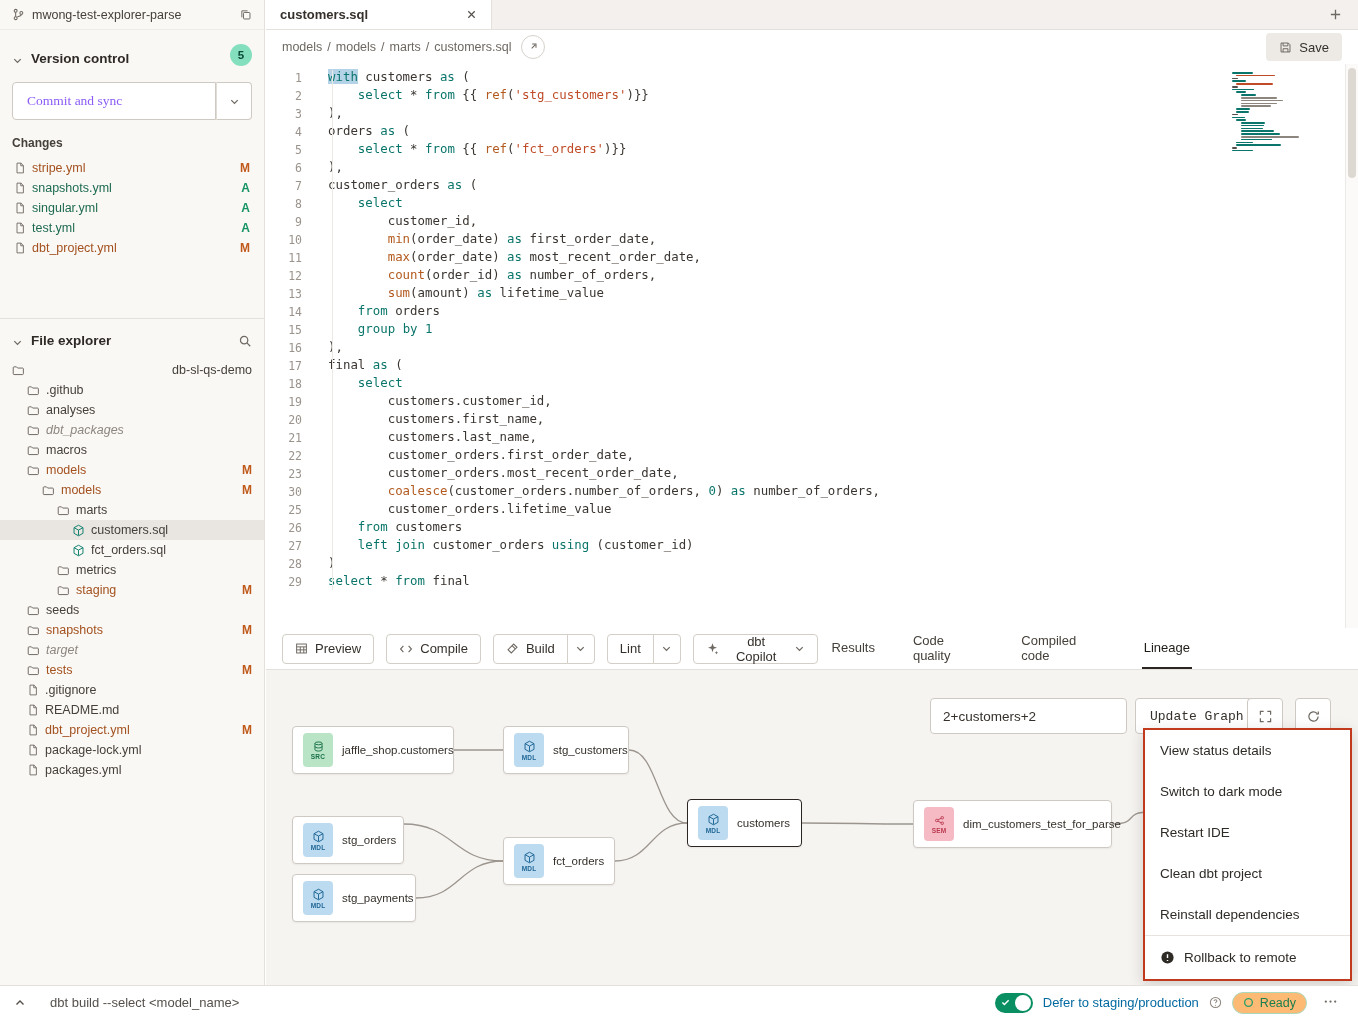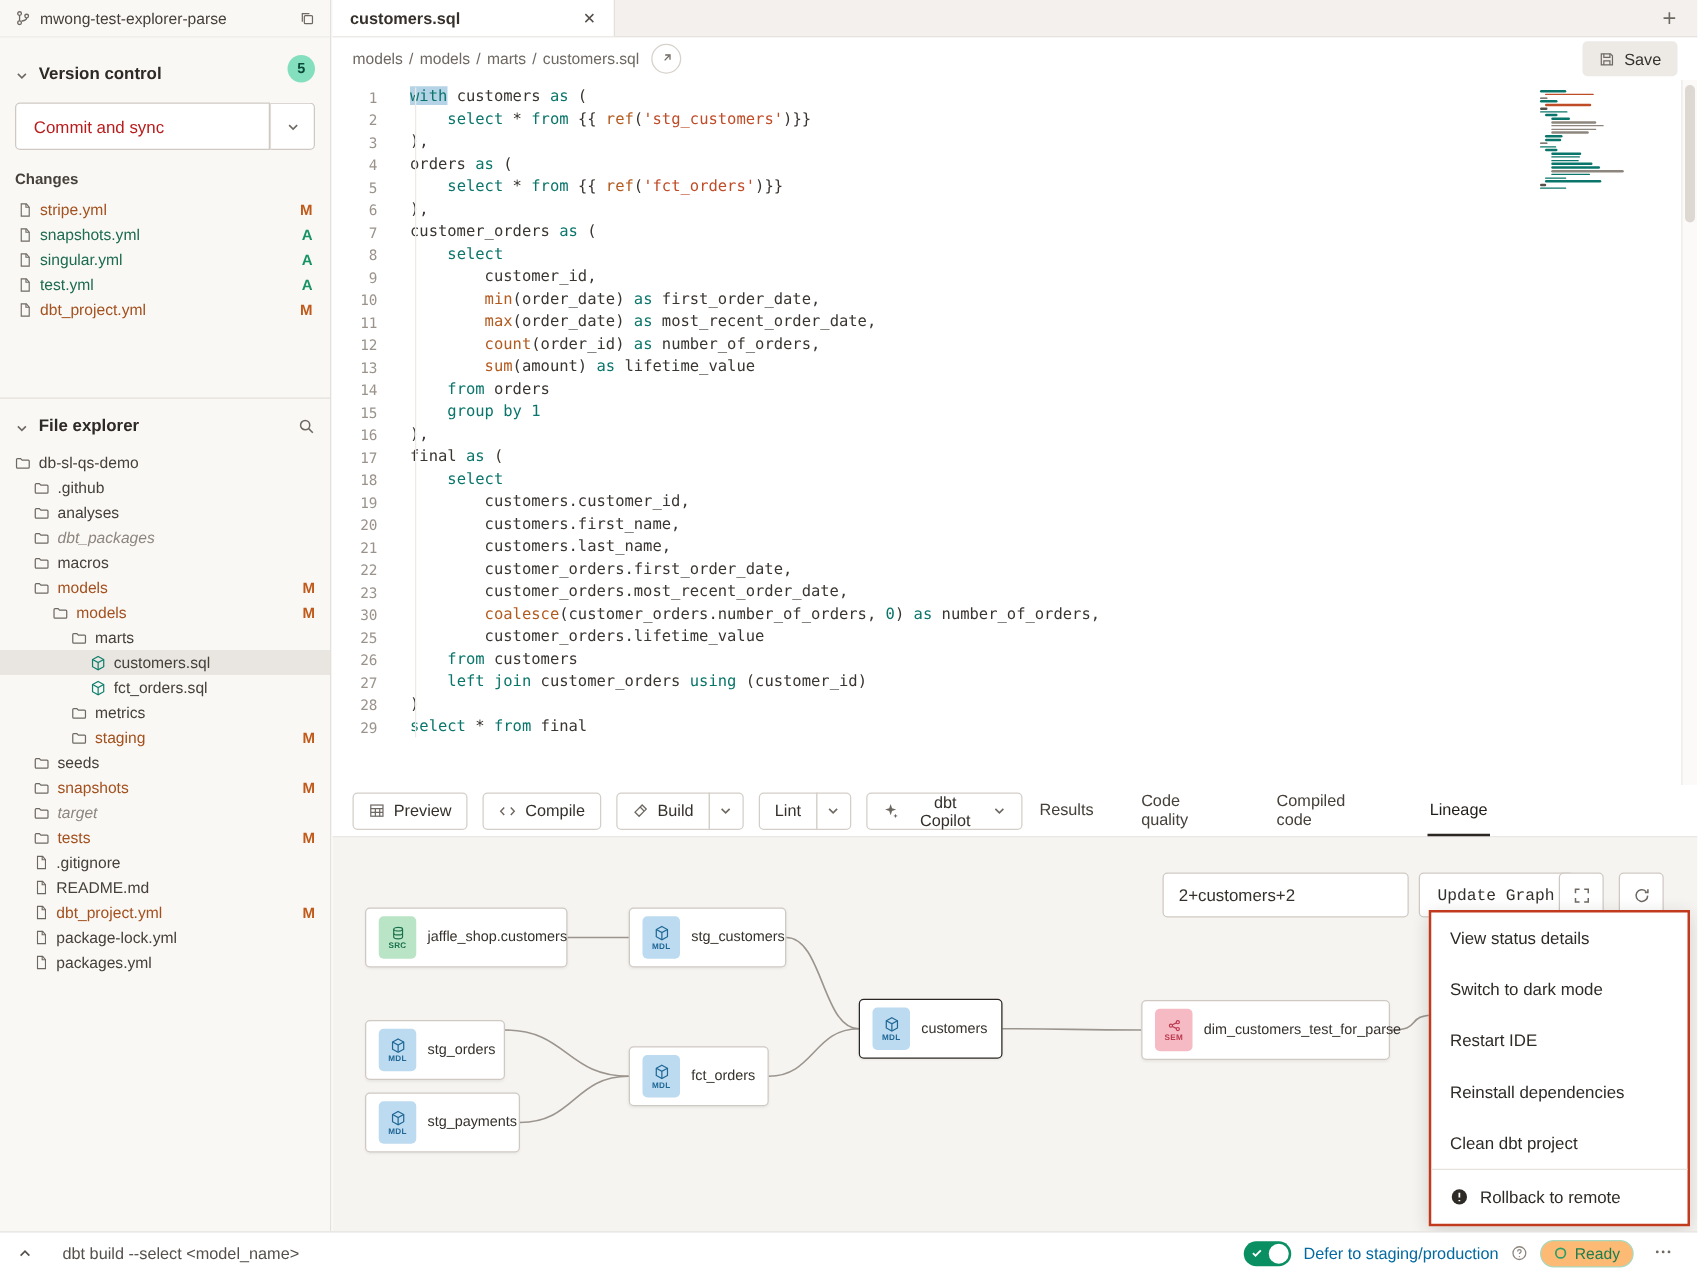--- a/index.html
+++ b/index.html
@@ -9,21 +9,21 @@
 .icon{display:inline-flex;align-items:center;justify-content:center;color:#6e6862}
 
 
 .sidebar{position:absolute;left:0;top:0;width:265px;height:985px;background:#faf8f5;border-right:1px solid #e4e0db}
 .branch-row{height:30px;display:flex;align-items:center;gap:7px;padding:0 12px;border-bottom:1px solid #eeebe7}
 .branch-name{font-size:12.5px;color:#45403a;flex:1;white-space:nowrap;overflow:hidden}
 .sec-hdr{display:flex;align-items:flex-end;gap:8px;font-size:13.5px;font-weight:700;color:#2e2a26}
 .vc{padding:14px 12px 0;height:288px}
 .vc-badge{margin-left:auto;width:22px;height:22px;border-radius:50%;background:#84dfbe;color:#0b4a38;font-size:11.5px;font-weight:700;display:flex;align-items:center;justify-content:center}
 .commit-split{display:flex;margin-top:16px;height:38px}
-.commit-main{flex:1;background:#fff;border:1px solid #cfc9c3;border-radius:4px 0 0 4px;display:flex;align-items:center;padding:0 14px;font-size:13.5px;color:#b91c1c;font-family:Liberation Sans, sans-serif;cursor:pointer}
+.commit-main{flex:1;background:#fff;border:1px solid #cfc9c3;border-radius:4px 0 0 4px;display:flex;align-items:center;padding:0 14px;font-size:13.5px;color:#8b5cf6;font-family:Liberation Serif, serif;cursor:pointer}
 .commit-seg{width:36px;border:1px solid #cfc9c3;border-left:1px solid #e0dcd6;border-radius:0 4px 4px 0;background:#fff;display:flex;align-items:center;justify-content:center;cursor:pointer}
 .changes-lbl{margin-top:16px;font-size:12px;font-weight:700;color:#45403a}
 .chg-list{margin-top:8px}
 .chg-row{height:20px;display:flex;align-items:center;gap:6px;font-size:12.5px;padding:0 2px;cursor:pointer}
 .chg-st{margin-left:auto;font-weight:700;font-size:12px}
 .chg-M .chg-name{color:#a3511f}.chg-M .chg-st{color:#c05a1a}
 .chg-A .chg-name{color:#1d6b50}.chg-A .chg-st{color:#169365}
 .fx{border-top:1px solid #e4e0db;padding:14px 0 0}
 .fx .sec-hdr{padding:0 12px}
 .fx-search{margin-left:auto}
@@ -215,21 +215,21 @@
         </span>
       <span>File explorer</span>
       <span class="icon fx-search">
           <svg viewBox="0 0 16 16" width="14" height="14" fill="none" stroke="currentColor" stroke-width="1.4">
             <circle cx="7" cy="7" r="4.2"></circle>
             <path d="M10.2 10.2L14 14"></path>
           </svg>
         </span>
     </div>
     <div class="tree">
-        <div class="tree-row" style="padding-left: 12px;">
+        <div class="tree-row" style="padding-left: 12px; justify-content: space-between;">
           <span class="icon t-ic folder">
             <svg viewBox="0 0 16 16" width="13" height="13" fill="none" stroke="currentColor" stroke-width="1.2">
               <path d="M1.5 4.5c0-.6.4-1 1-1h3l1.5 1.5h6c.6 0 1 .4 1 1v6c0 .6-.4 1-1 1H2.5c-.6 0-1-.4-1-1z"></path>
             </svg>
           </span>
           <span class="t-name">db-sl-qs-demo</span>
         </div>
         <div class="tree-row" style="padding-left: 27px;">
           <span class="icon t-ic folder">
             <svg viewBox="0 0 16 16" width="13" height="13" fill="none" stroke="currentColor" stroke-width="1.2">
@@ -807,24 +807,24 @@
         <div class="cm-item">
           <span>View status details</span>
         </div>
         <div class="cm-item">
           <span>Switch to dark mode</span>
         </div>
         <div class="cm-item">
           <span>Restart IDE</span>
         </div>
         <div class="cm-item">
+          <span>Clean dbt project</span>
+        </div>
+        <div class="cm-item">
           <span>Reinstall dependencies</span>
-        </div>
-        <div class="cm-item">
-          <span>Clean dbt project</span>
         </div>
         <div class="cm-item divided">
           <span class="icon">
             <svg viewBox="0 0 16 16" width="15" height="15">
               <circle cx="8" cy="8" r="6.5" fill="#2e2a26"></circle>
               <path d="M8 4.5v4M8 10.6v1.1" stroke="#fff" stroke-width="1.5"></path>
             </svg>
           </span>
           <span>Rollback to remote</span>
         </div>

